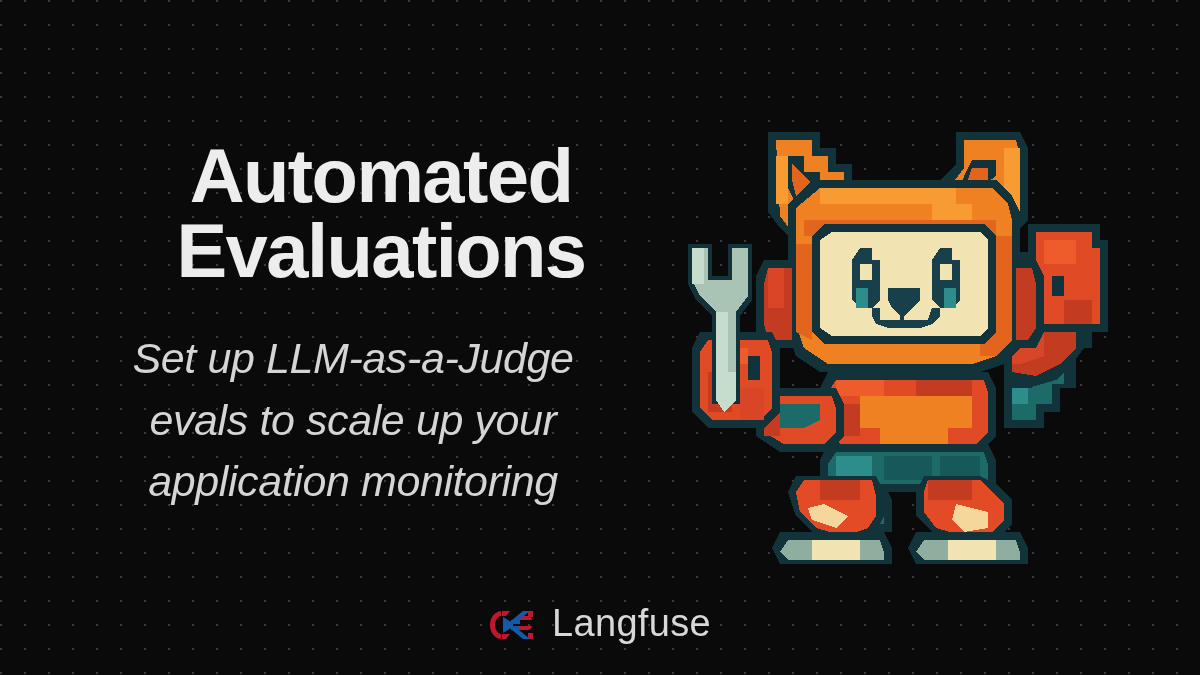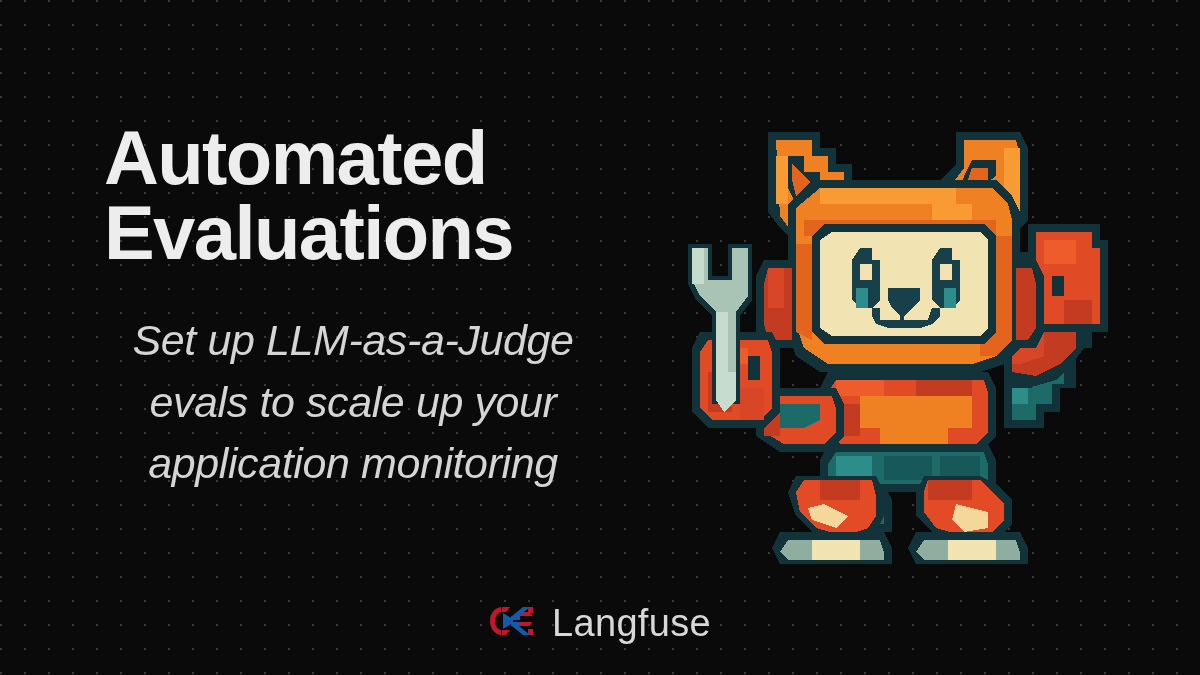--- a/index.html
+++ b/index.html
@@ -26,23 +26,24 @@
     top: 120px;
     width: 610px;
   }
   .headline {
     color: #ededed;
     font-family: "Liberation Sans", sans-serif;
     font-weight: 700;
     font-size: 76px;
     line-height: 0.99;
     letter-spacing: -1.6px;
-    margin: 0 0 0 56px;
+    margin: 18px 0 0 56px;
     white-space: pre-line;
     text-rendering: optimizeLegibility;
+    text-align: center;
   }
   .subhead {
     color: #d5d5d5;
     font-family: "Liberation Sans", sans-serif;
     font-weight: 400;
     font-size: 43px;
     line-height: 1.42;
     letter-spacing: -0.4px;
     text-align: center;
     margin: 40px 0 0 0;
@@ -50,21 +51,21 @@
     font-style: italic;
   }
 
   
   .brand {
     position: absolute;
     left: 0;
     right: 0;
     top: 604px;
     display: flex;
-    align-items: flex-start;
+    align-items: flex-end;
     justify-content: center;
     gap: 17px;
   }
   .brand-mark {
     width: 46px;
     height: 34px;
     display: block;
   }
   .brand-word {
     color: #d8d8d8;

